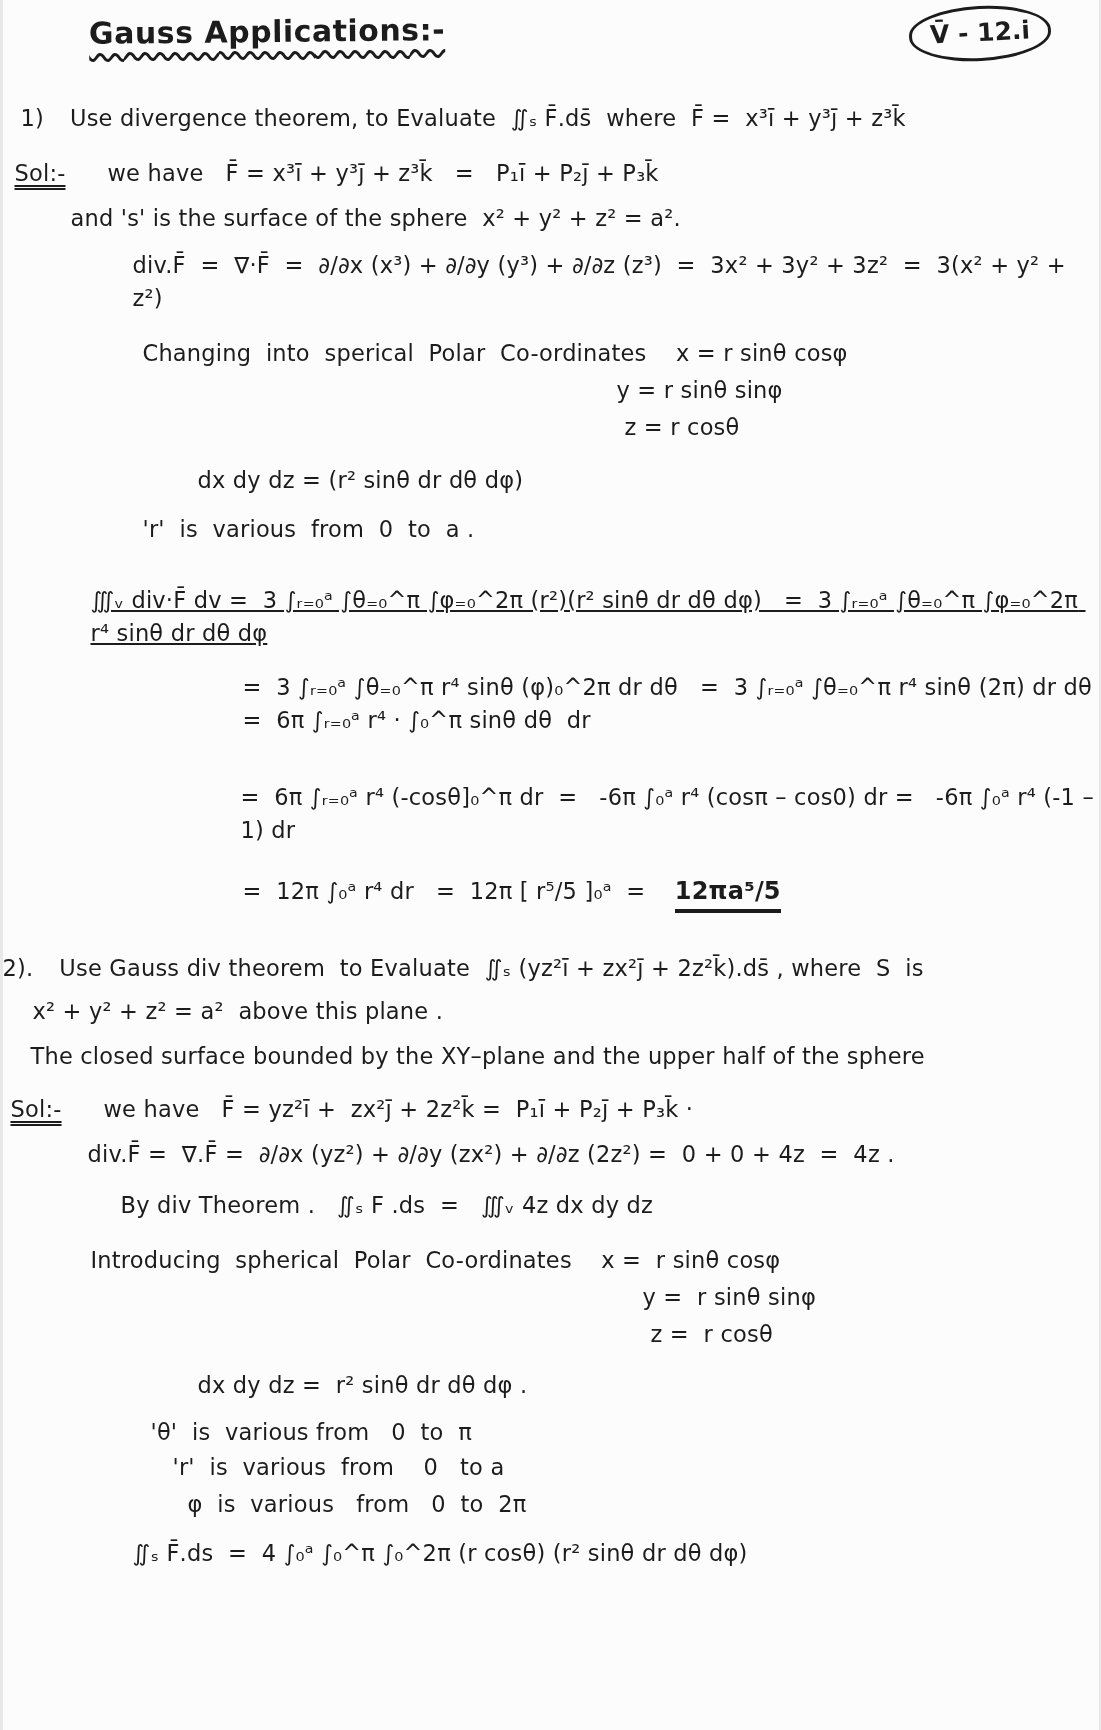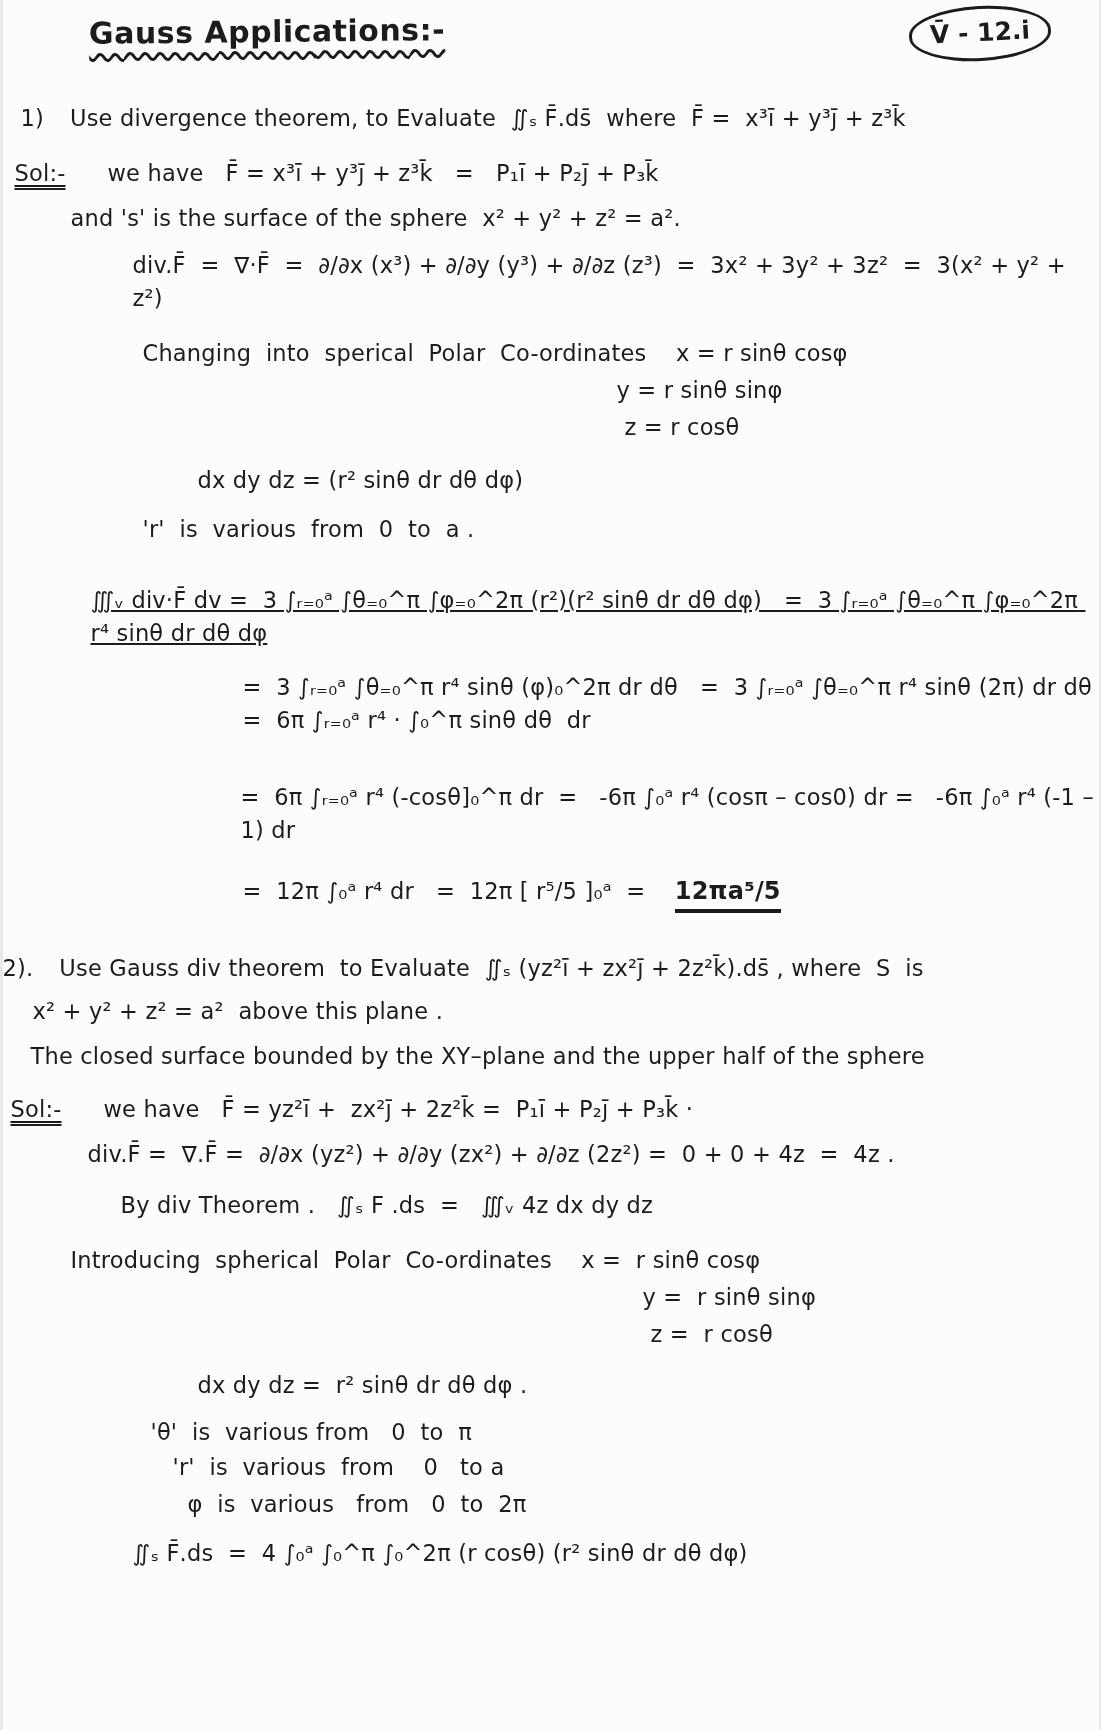--- a/index.html
+++ b/index.html
@@ -71,21 +71,21 @@
       <div class="line" style="margin-left: 88px; margin-top: 38px; text-decoration: underline;"><span class="t">∭ᵥ div·F̄ dv =  3 ∫ᵣ₌₀ᵃ ∫θ₌₀^π ∫φ₌₀^2π (r²)(r² sinθ dr dθ dφ)   =  3 ∫ᵣ₌₀ᵃ ∫θ₌₀^π ∫φ₌₀^2π r⁴ sinθ dr dθ dφ</span></div>
       <div class="line" style="margin-left: 240px; margin-top: 21px;"><span class="t">=  3 ∫ᵣ₌₀ᵃ ∫θ₌₀^π r⁴ sinθ (φ)₀^2π dr dθ   =  3 ∫ᵣ₌₀ᵃ ∫θ₌₀^π r⁴ sinθ (2π) dr dθ  =  6π ∫ᵣ₌₀ᵃ r⁴ · ∫₀^π sinθ dθ  dr</span></div>
       <div class="line" style="margin-left: 238px; margin-top: 44px;"><span class="t">=  6π ∫ᵣ₌₀ᵃ r⁴ (-cosθ]₀^π dr  =   -6π ∫₀ᵃ r⁴ (cosπ – cos0) dr =   -6π ∫₀ᵃ r⁴ (-1 – 1) dr</span></div>
       <div class="line" style="margin-left: 240px; margin-top: 28px;"><span class="t">=  12π ∫₀ᵃ r⁴ dr   =  12π [ r⁵/5 ]₀ᵃ  =    </span><span class="t u-bold bigger">12πa⁵/5</span></div>
       <div class="line" style="margin-left: 0px; margin-top: 44px;"><span class="num">2).</span><span class="t">Use Gauss div theorem  to Evaluate  ∬ₛ (yz²ī + zx²j̄ + 2z²k̄).ds̄ , where  S  is</span></div>
       <div class="line" style="margin-left: 30px; margin-top: 10px;"><span class="t">x² + y² + z² = a²  above this plane .</span></div>
       <div class="line" style="margin-left: 28px; margin-top: 12px;"><span class="t">The closed surface bounded by the XY–plane and the upper half of the sphere</span></div>
       <div class="line" style="margin-left: 8px; margin-top: 20px;"><span class="label">Sol:-</span><span class="t">we have   F̄ = yz²ī +  zx²j̄ + 2z²k̄ =  P₁ī + P₂j̄ + P₃k̄ ·</span></div>
       <div class="line" style="margin-left: 85px; margin-top: 12px;"><span class="t">div.F̄ =  ∇.F̄ =  ∂/∂x (yz²) + ∂/∂y (zx²) + ∂/∂z (2z²) =  0 + 0 + 4z  =  4z .</span></div>
       <div class="line" style="margin-left: 118px; margin-top: 18px;"><span class="t">By div Theorem .   ∬ₛ F .ds  =   ∭ᵥ 4z dx dy dz</span></div>
-      <div class="line" style="margin-left: 68px; margin-top: 22px;"><span class="t">Introducing  spherical  Polar  Co-ordinates    x =  r sinθ cosφ</span></div>
+      <div class="line" style="margin-left: 88px; margin-top: 22px;"><span class="t">Introducing  spherical  Polar  Co-ordinates    x =  r sinθ cosφ</span></div>
       <div class="line" style="margin-left: 640px; margin-top: 4px;"><span class="t">y =  r sinθ sinφ</span></div>
       <div class="line" style="margin-left: 648px; margin-top: 4px;"><span class="t">z =  r cosθ</span></div>
       <div class="line" style="margin-left: 195px; margin-top: 18px;"><span class="t">dx dy dz =  r² sinθ dr dθ dφ .</span></div>
       <div class="line" style="margin-left: 148px; margin-top: 14px;"><span class="t">'θ'  is  various from   0  to  π</span></div>
       <div class="line" style="margin-left: 170px; margin-top: 2px;"><span class="t">'r'  is  various  from    0   to a</span></div>
       <div class="line" style="margin-left: 185px; margin-top: 4px;"><span class="t">φ  is  various   from   0  to  2π</span></div>
       <div class="line" style="margin-left: 130px; margin-top: 16px;"><span class="t">∬ₛ F̄.ds  =  4 ∫₀ᵃ ∫₀^π ∫₀^2π (r cosθ) (r² sinθ dr dθ dφ)</span></div>
     </div>
 </div>
 

